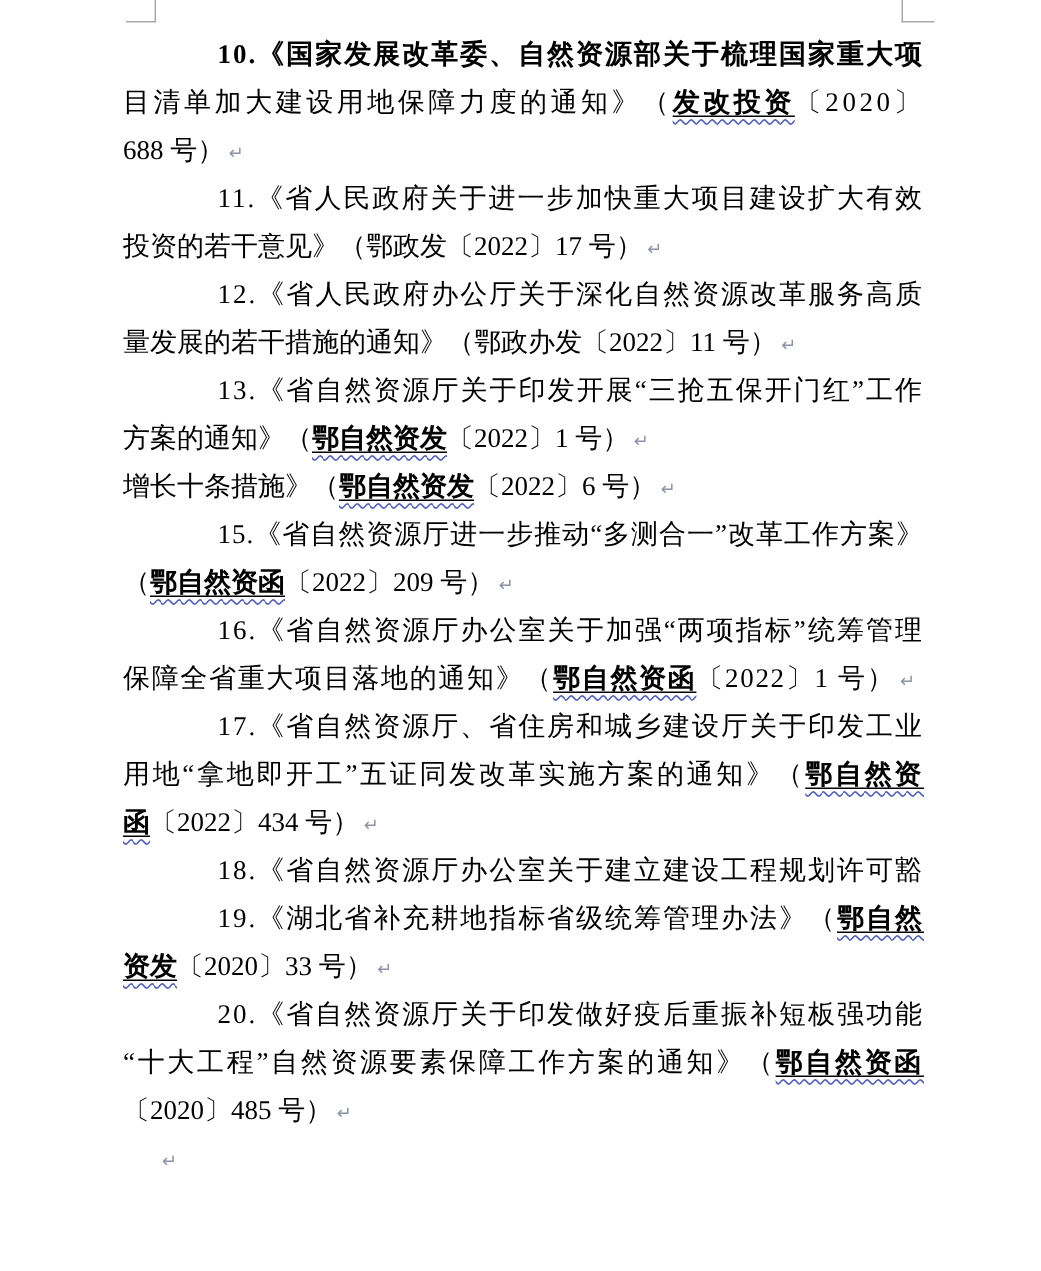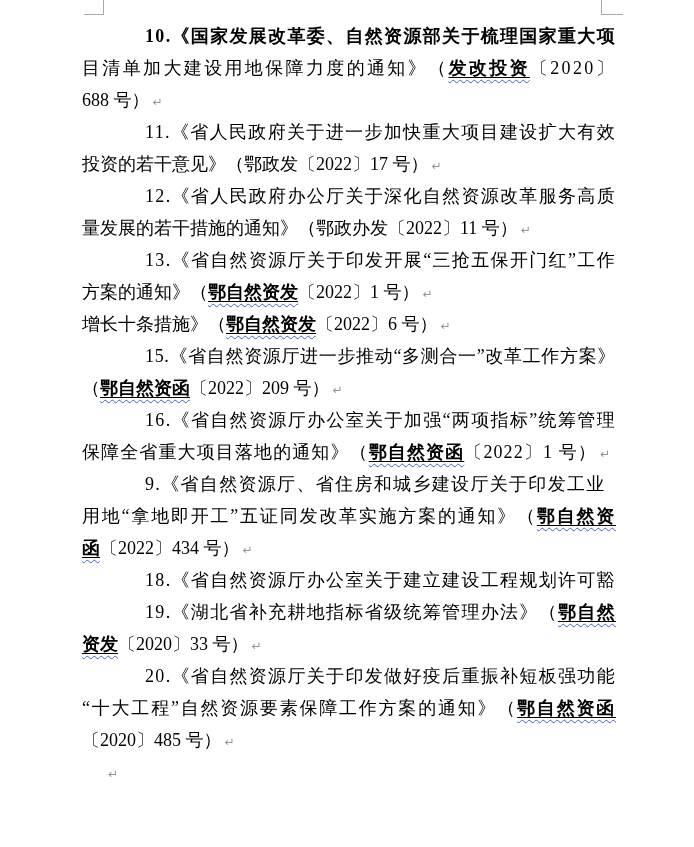--- a/index.html
+++ b/index.html
@@ -62,21 +62,21 @@
     <div class="line"><span class="content"><span>投资的若干意见》（鄂政发〔2022〕17 号）</span></span><span class="pilcrow">↵</span></div>
     <div class="line first fill"><span class="content" style="letter-spacing: 1.32692px;"><span>12.《省人民政府办公厅关于深化自然资源改革服务高质</span></span></div>
     <div class="line"><span class="content"><span>量发展的若干措施的通知》（鄂政办发〔2022〕11 号）</span></span><span class="pilcrow">↵</span></div>
     <div class="line first fill"><span class="content" style="letter-spacing: 1.35243px;"><span>13.《省自然资源厅关于印发开展“三抢五保开门红”工作</span></span></div>
     <div class="line"><span class="content"><span>方案的通知》（</span><span class="wavy"><span class="ul">鄂自然资发</span></span><span>〔2022〕1 号）</span></span><span class="pilcrow">↵</span></div>
     <div class="line"><span class="content"><span>增长十条措施》（</span><span class="wavy"><span class="ul">鄂自然资发</span></span><span>〔2022〕6 号）</span></span><span class="pilcrow">↵</span></div>
     <div class="line first fill"><span class="content" style="letter-spacing: 0.661272px;"><span>15.《省自然资源厅进一步推动“多测合一”改革工作方案》</span></span></div>
     <div class="line"><span class="content"><span>（</span><span class="wavy"><span class="ul">鄂自然资函</span></span><span>〔2022〕209 号）</span></span><span class="pilcrow">↵</span></div>
     <div class="line first fill"><span class="content" style="letter-spacing: 1.35243px; text-align: center;"><span>16.《省自然资源厅办公室关于加强“两项指标”统筹管理</span></span></div>
     <div class="line fill"><span class="content" style="letter-spacing: 1.1129px;"><span>保障全省重大项目落地的通知》（</span><span class="wavy"><span class="ul">鄂自然资函</span></span><span>〔2022〕1 号）</span></span><span class="pilcrow">↵</span></div>
-    <div class="line first fill"><span class="content" style="letter-spacing: 1.32692px;"><span>9.《省自然资源厅、省住房和城乡建设厅关于印发工业</span></span></div>
+    <div class="line first fill"><span class="content" style="letter-spacing: 1.32692px;"><span>17.《省自然资源厅、省住房和城乡建设厅关于印发工业</span></span></div>
     <div class="line fill"><span class="content" style="letter-spacing: 1.78627px;"><span>用地“拿地即开工”五证同发改革实施方案的通知》（</span><span class="wavy"><span class="ul">鄂自然资</span></span></span></div>
     <div class="line"><span class="content"><span class="wavy"><span class="ul">函</span></span><span>〔2022〕434 号）</span></span><span class="pilcrow">↵</span></div>
     <div class="line first fill"><span class="content" style="letter-spacing: 1.32692px;"><span>18.《省自然资源厅办公室关于建立建设工程规划许可豁</span></span></div>
     <div class="line first fill"><span class="content" style="letter-spacing: 1.32692px;"><span>19.《湖北省补充耕地指标省级统筹管理办法》（</span><span class="wavy"><span class="ul">鄂自然</span></span></span></div>
     <div class="line"><span class="content"><span class="wavy"><span class="ul">资发</span></span><span>〔2020〕33 号）</span></span><span class="pilcrow">↵</span></div>
     <div class="line first fill"><span class="content" style="letter-spacing: 1.32692px;"><span>20.《省自然资源厅关于印发做好疫后重振补短板强功能</span></span></div>
     <div class="line fill"><span class="content" style="letter-spacing: 1.78627px;"><span>“十大工程”自然资源要素保障工作方案的通知》（</span><span class="wavy"><span class="ul">鄂自然资函</span></span></span></div>
     <div class="line"><span class="content"><span>〔2020〕485 号）</span></span><span class="pilcrow">↵</span></div>
     <div class="line final"><span class="content"></span><span class="pilcrow">↵</span></div>
   </div>

